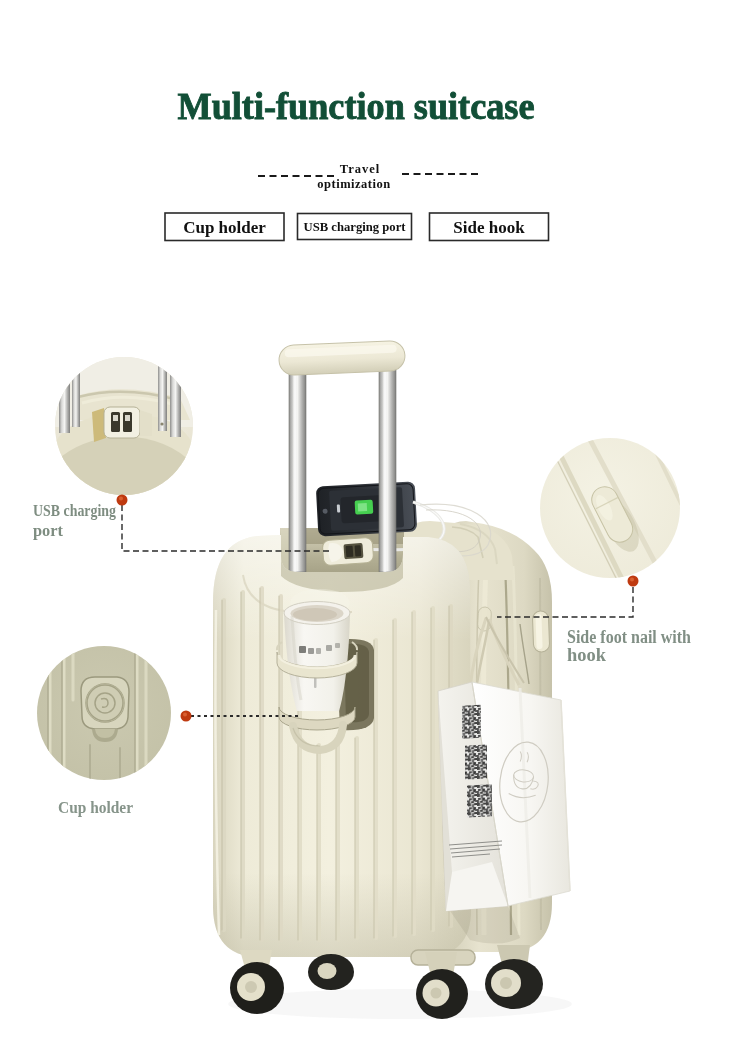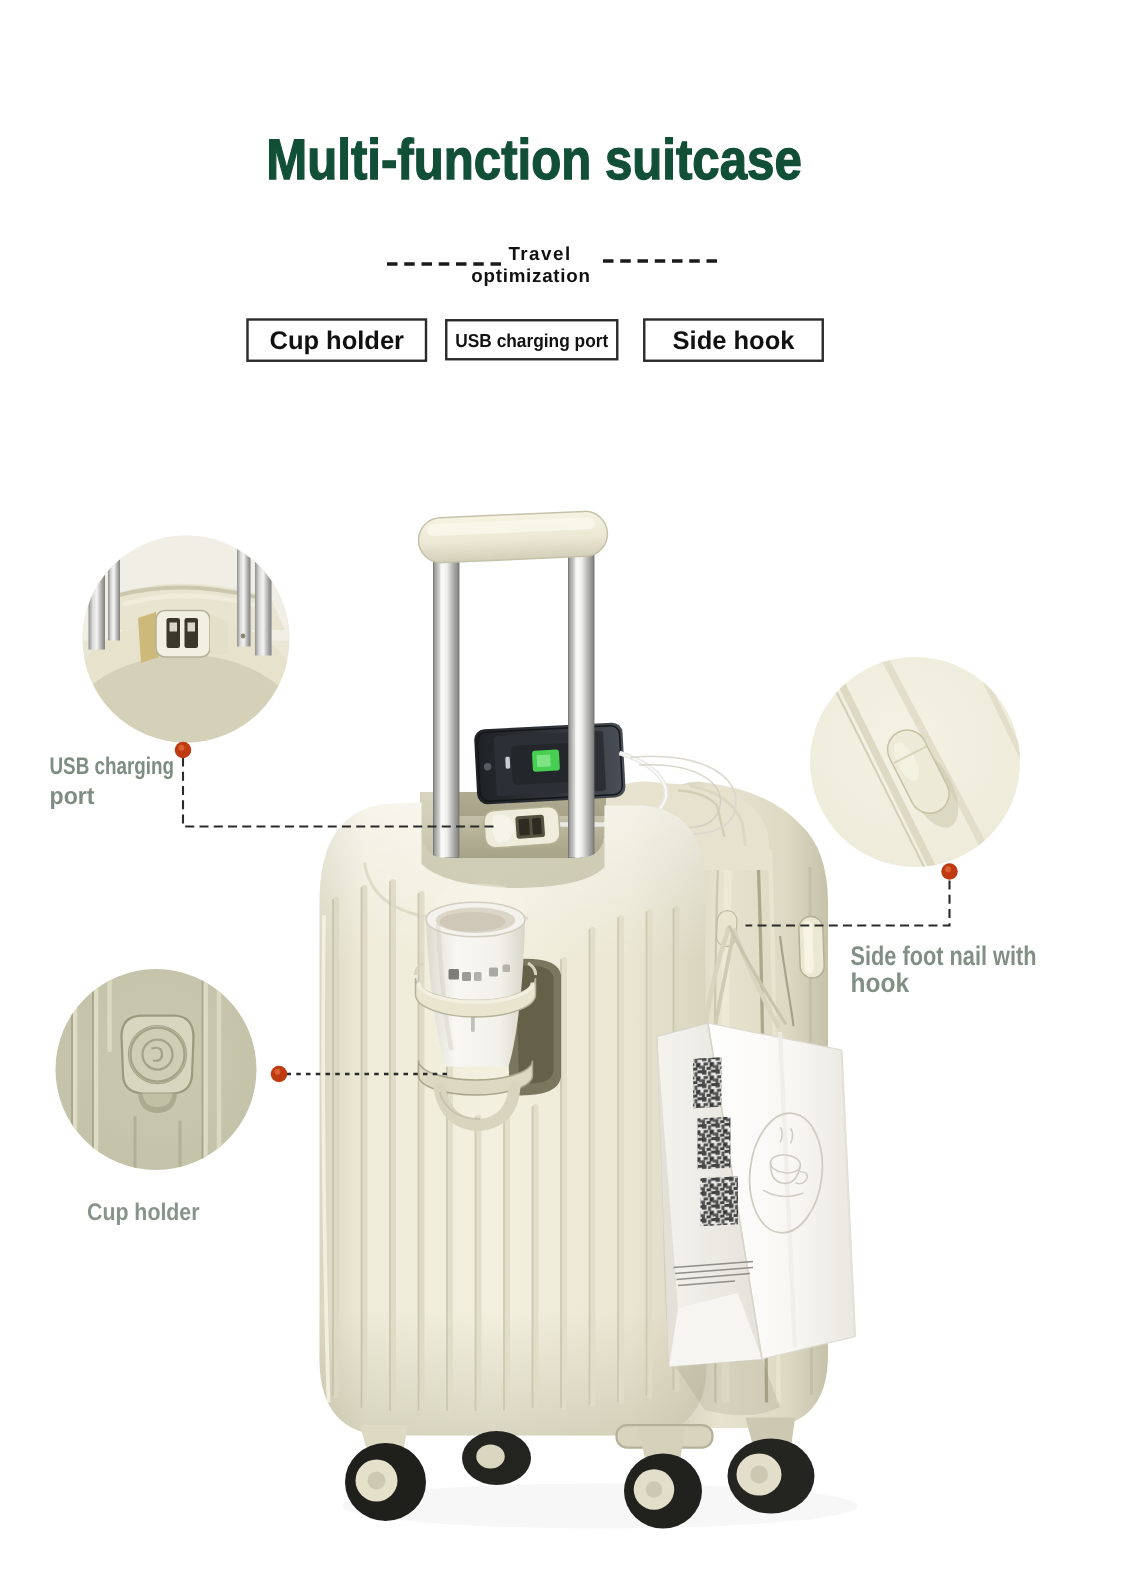--- a/index.html
+++ b/index.html
@@ -1,15 +1,15 @@
 <!DOCTYPE html>
 <html><head><meta charset="utf-8">
 <style>
 html,body{margin:0;padding:0;background:#fff;}
-#c{position:relative;width:750px;height:1059px;overflow:hidden;font-family:Liberation Sans, sans-serif;background:#fff;}
+#c{position:relative;width:750px;height:1059px;overflow:hidden;font-family:Liberation Serif, serif;background:#fff;}
 </style></head><body>
 <div id="c">
 <svg width="750" height="1059" viewBox="0 0 750 1059">
 <defs>
 <linearGradient id="gFace" x1="0" y1="0" x2="1" y2="0">
  <stop offset="0" stop-color="#d9d5bf"></stop>
           <stop offset="0.12" stop-color="#eeebd8"></stop>
  <stop offset="0.45" stop-color="#f3f0df"></stop>
           <stop offset="0.8" stop-color="#eae6d2"></stop>
  <stop offset="1" stop-color="#d8d4bd"></stop>

